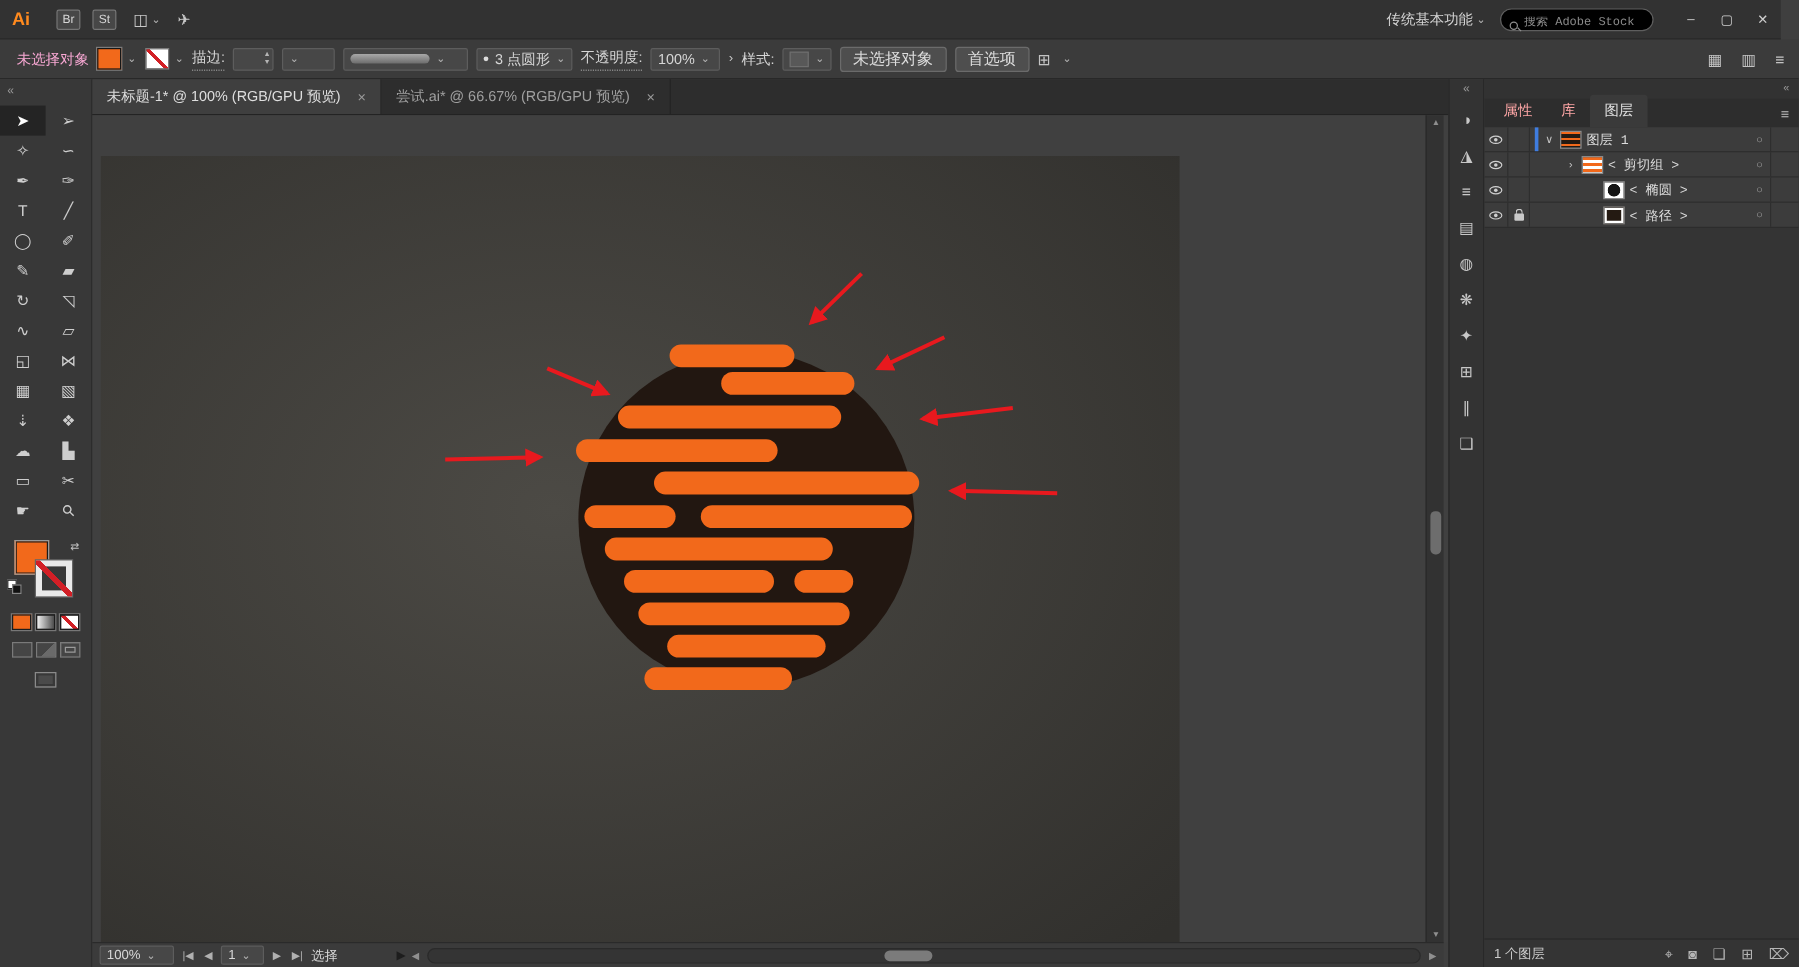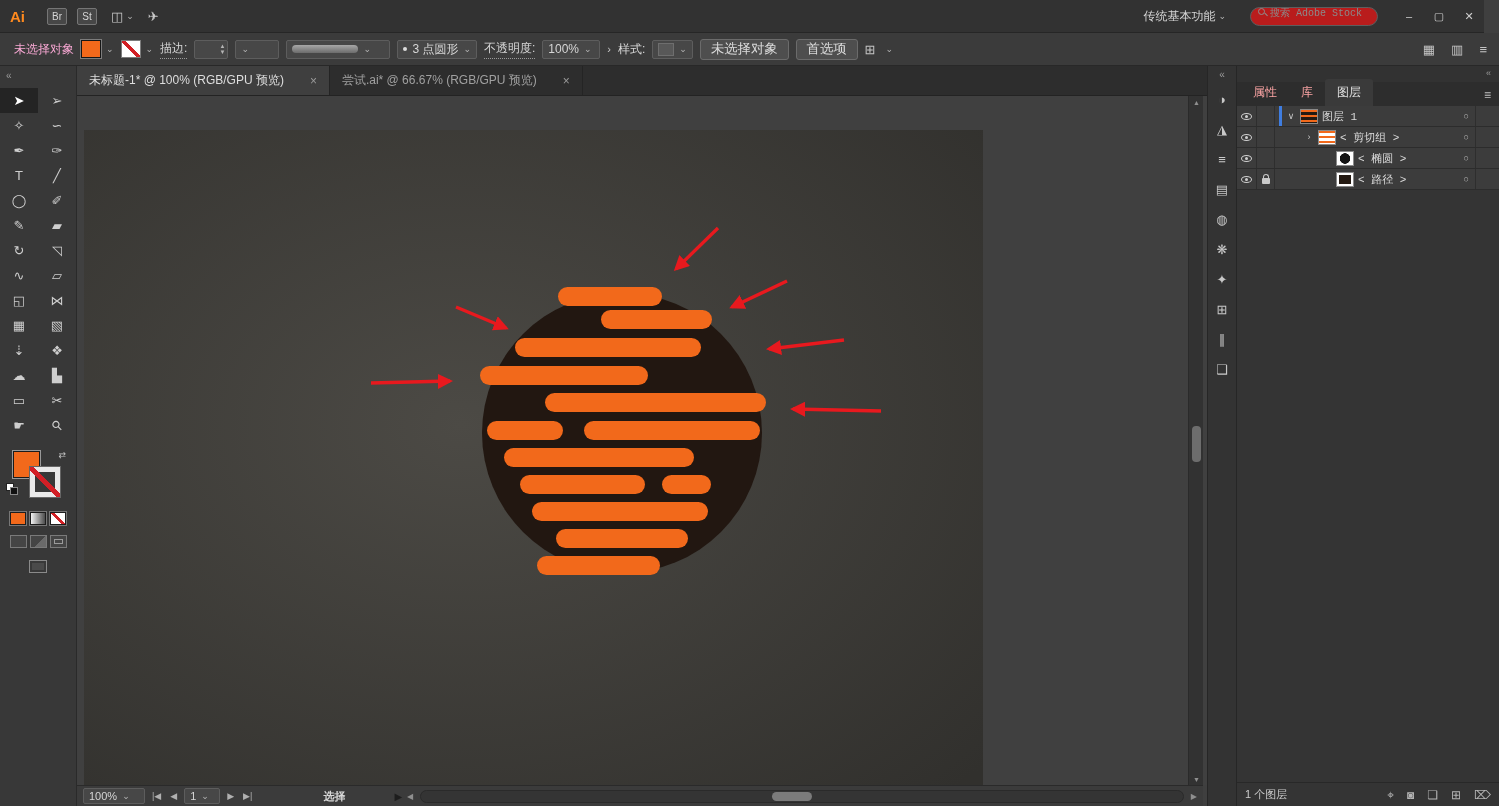--- a/index.html
+++ b/index.html
@@ -15,23 +15,23 @@
   .menubar{position:absolute;left:0;top:0;width:1484px;height:33px;background:#323232;
     border-bottom:1px solid #262626;display:flex;align-items:center;}
   .ai-logo{color:var(--accent);font-weight:bold;font-size:15px;margin:0 12px 0 10px;}
   .menus{display:flex;align-items:center;height:100%;}
   .menu-item{padding:0 10px;height:100%;display:flex;align-items:center;cursor:default;}
   .mini-btn{min-width:20px;height:17px;border:1px solid #767676;border-radius:2px;background:#474747;
     font-size:10px;display:inline-flex;align-items:center;justify-content:center;margin-left:10px;padding:0 2px;}
   .bar-icon{margin-left:14px;color:#c9c9c9;font-size:13px;}
   .caret{font-size:9px;color:#b5b5b5;margin-left:3px;}
   .spacer{flex:1;}
-  .workspace{display:flex;align-items:center;margin-right:24px;}
-  .searchbox{width:128px;height:19px;background:#b91c1c;border:1px solid #5e5e5e;border-radius:10px;
-    display:flex;align-items:flex-start;padding:0 7px;gap:5px;margin-right:16px;}
+  .workspace{display:flex;align-items:center;margin-right:12px;}
+  .searchbox{width:128px;height:19px;background:#000000;border:1px solid #5e5e5e;border-radius:10px;
+    display:flex;align-items:flex-end;padding:0 7px;gap:5px;margin-right:16px;}
   .search-glass{width:7px;height:7px;border:1.4px solid #8f8f8f;border-radius:50%;position:relative;flex:none;}
   .search-glass::after{content:"";position:absolute;left:5px;top:5px;width:4px;height:1.4px;background:#8f8f8f;transform:rotate(45deg);}
   .searchbox input{background:transparent;border:none;outline:none;color:#bdbdbd;width:100%;
     font-size:10px;font-family:"Liberation Mono", monospace;}
   .searchbox input::placeholder{color:#8b8b8b;}
   .winbtns{display:flex;height:100%;}
   .winbtn{width:30px;height:100%;display:flex;align-items:center;justify-content:center;color:#cfcfcf;font-size:11px;}
 
   
   .controlbar{position:absolute;left:0;top:33px;width:1499px;height:33px;background:#3b3b3b;
@@ -81,39 +81,39 @@
   .dmode{width:17px;height:13px;border:1px solid #7a7a7a;background:#454545;}
   .dmode.behind{background:linear-gradient(135deg,#454545 55%,#6a6a6a 55%);}
   .dmode.inside{box-shadow:inset 0 0 0 3px #454545, inset 0 0 0 4px #9a9a9a;}
   .screen-mode{margin:12px auto 0;width:18px;height:13px;border:1px solid #8a8a8a;background:#4a4a4a;
     box-shadow:inset 0 0 0 2px #383838;}
 
   
   .tabbar{position:absolute;left:77px;top:66px;width:1130px;height:30px;background:#2d2d2d;
     border-bottom:1px solid #232323;display:flex;align-items:stretch;}
   .tabbar-tabs{display:flex;}
-  .doc-tab{display:flex;align-items:center;gap:26px;padding:0 12px;color:#a0a0a0;
+  .doc-tab{display:flex;align-items:center;gap:14px;padding:0 12px;color:#a0a0a0;
     border-right:1px solid #242424;font-size:12px;white-space:nowrap;}
   .doc-tab[data-state="active"]{background:#3f3f3f;color:#dedede;}
   .tab-close{font-size:12px;color:#9a9a9a;}
 
   
   .canvas{position:absolute;left:77px;top:96px;width:1130px;height:689px;background:#404040;overflow:hidden;}
   .vscroll{position:absolute;left:1188px;top:96px;width:15px;height:689px;background:#323232;border-left:1px solid #2a2a2a;}
   .vscroll .arr{position:absolute;left:0;width:15px;height:12px;display:flex;align-items:center;justify-content:center;
     font-size:7px;color:#8f8f8f;}
   .vscroll .arr.down{bottom:0;}
   .vthumb{position:absolute;left:3px;top:330px;width:9px;height:36px;background:#6d6d6d;border-radius:4px;}
 
   
   .statusbar{position:absolute;left:77px;top:785px;width:1126px;height:21px;background:#3b3b3b;
     border-top:1px solid #2a2a2a;display:flex;align-items:center;gap:5px;padding:0 6px;font-size:11px;}
   .statusbar .combo{height:16px;}
   .navg{color:#b0b0b0;font-size:9px;padding:0 2px;}
-  .status-tool{margin-left:64px;color:#d8d8d8;font-weight:bold;}
+  .status-tool{color:#d8d8d8;}
   .status-pop{color:#1d1d1d;font-size:10px;margin-left:44px;}
   .hscroll{flex:1;height:13px;background:#343434;border:1px solid #2a2a2a;border-radius:7px;position:relative;margin:0 2px;}
   .hthumb{position:absolute;left:46%;top:1px;width:40px;height:9px;background:#7b7b7b;border-radius:5px;}
   .harr{color:#8f8f8f;font-size:8px;}
 
   
   .pstrip{position:absolute;left:1207px;top:66px;width:30px;height:740px;background:#333;
     border-left:1px solid #262626;border-right:1px solid #262626;}
   .pstrip .collapse{height:18px;color:#9a9a9a;font-size:10px;text-align:center;padding-top:3px;}
   .pstrip-icons{display:flex;flex-direction:column;align-items:center;}

